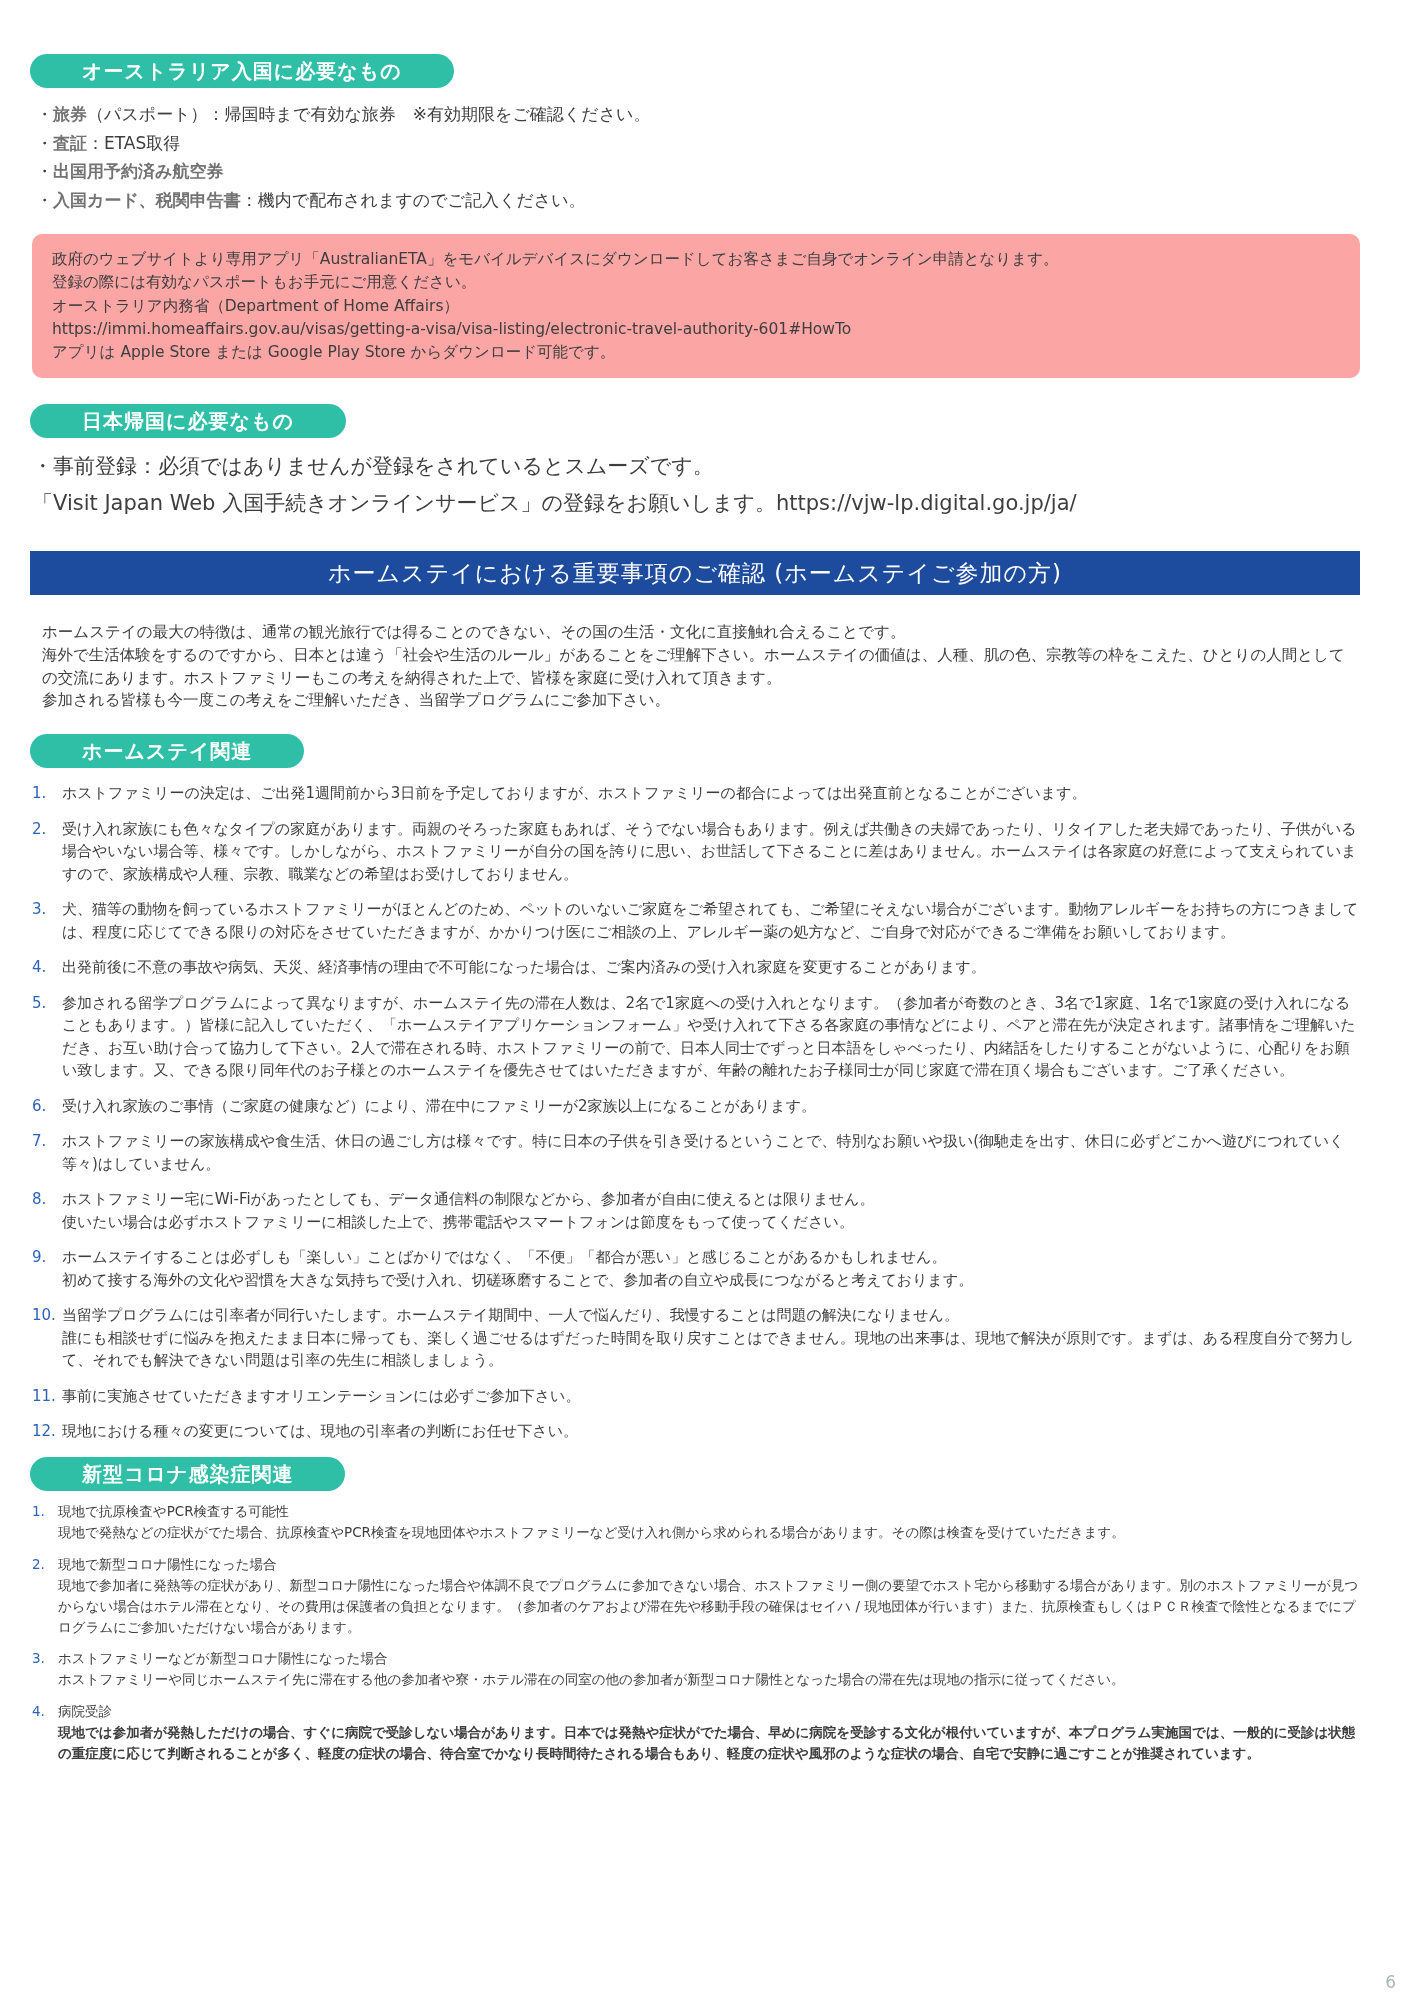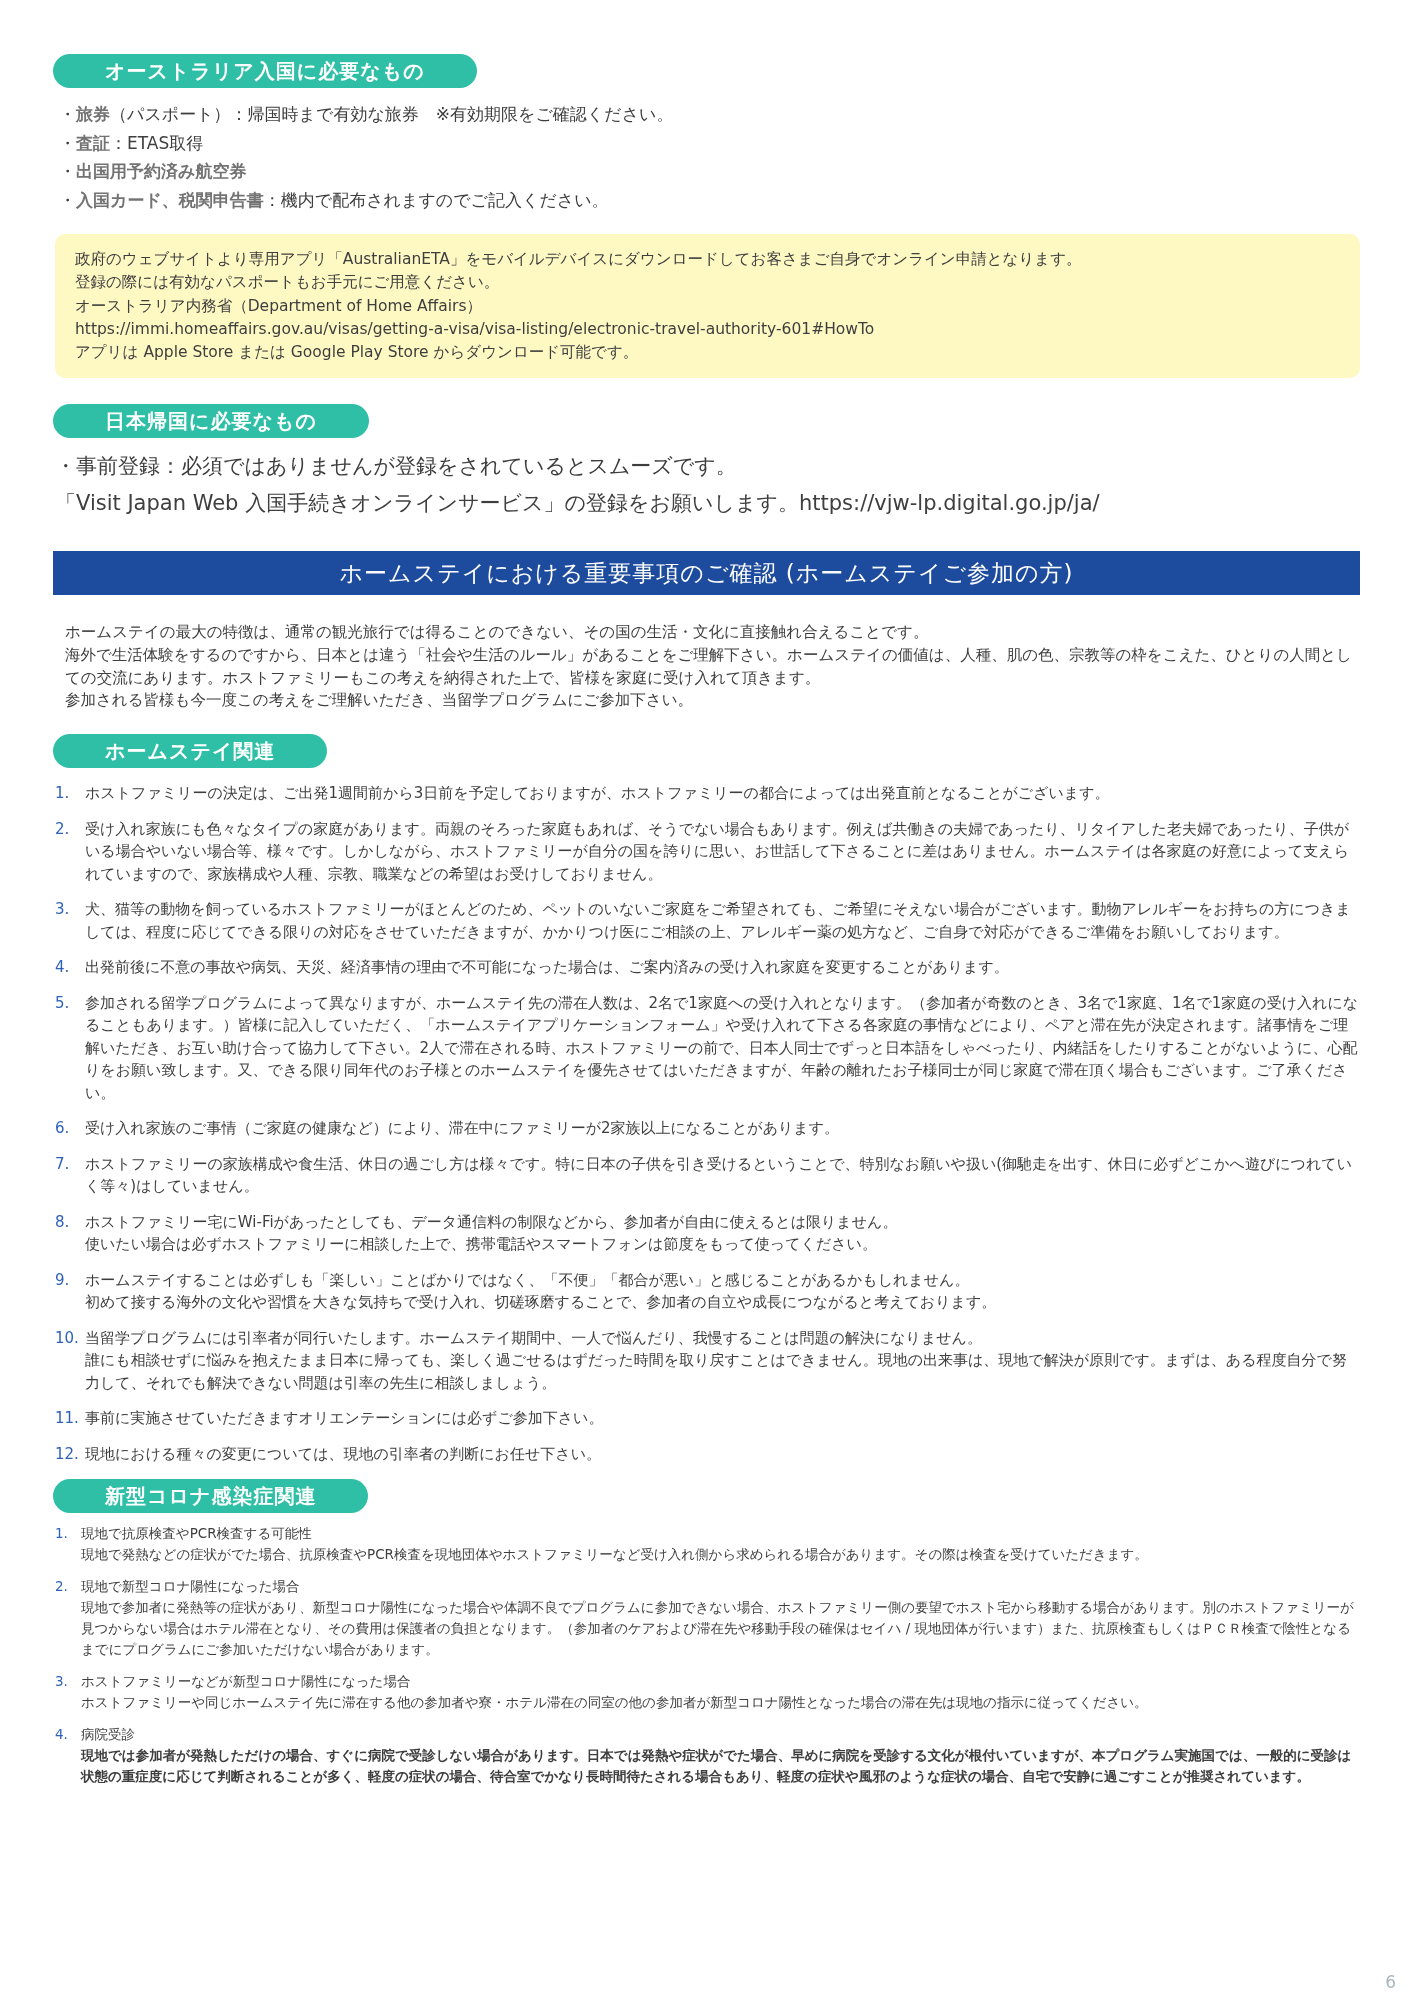--- a/index.html
+++ b/index.html
@@ -1,35 +1,35 @@
 <!DOCTYPE html>
 <html><head>
 <meta charset="utf-8">
 <style>
   html,body{margin:0;padding:0;}
   body{
     width:1414px;height:2000px;background:#ffffff;
     font-family:"DejaVu Sans","Liberation Sans",sans-serif;
     color:#3e3e3e;overflow:hidden;position:relative;
   }
-  .page{box-sizing:border-box;width:1414px;height:2000px;padding:54px 54px 0 53px;position:relative;}
+  .page{box-sizing:border-box;width:1414px;height:2000px;padding:54px 54px 0 30px;position:relative;}
 
   .pill{
     display:inline-block;background:#2ebfa6;color:#ffffff;font-weight:bold;
     font-size:20px;line-height:34px;height:34px;border-radius:17px;
     padding:0 52px;text-align:center;letter-spacing:1px;
   }
   .pill-row{margin-bottom:10px;}
 
   .bullets{margin:12px 0 0 6px;font-size:17px;line-height:1.68;}
   .bullet-line{white-space:nowrap;}
   .blue-label{color:#737373;font-weight:bold;}
 
   .infobox{
-    background:#fef9c3;border-radius:10px;padding:14px 20px;
+    background:#fca5a5;border-radius:10px;padding:14px 20px;
     margin:20px 0 0 2px;font-size:15.5px;line-height:1.5;color:#3e3e3e;
     white-space:pre-line;
   }
 
   .japan-lines{margin:4px 0 0 2px;font-size:21px;line-height:1.72;white-space:pre-line;}
 
   .banner{
     margin-top:30px;background:#1d4b9d;color:#ffffff;text-align:center;
     font-size:23px;font-weight:normal;line-height:44px;height:44px;letter-spacing:1px;
   }

